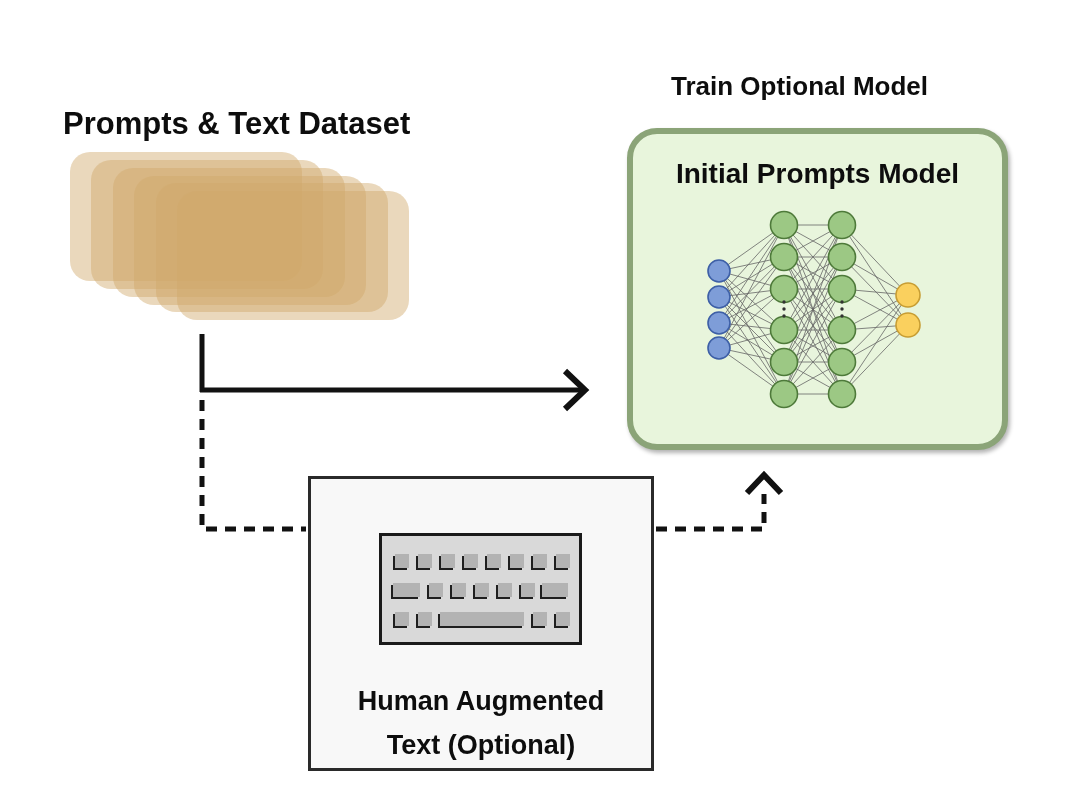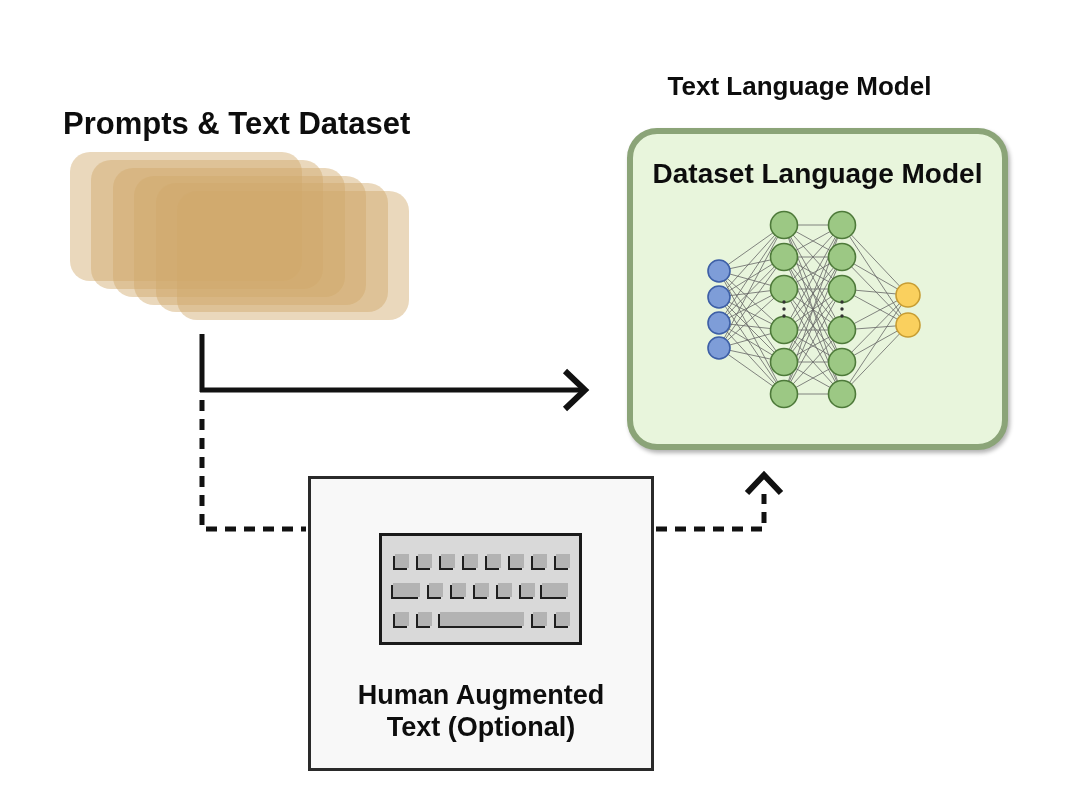--- a/index.html
+++ b/index.html
@@ -37,21 +37,21 @@
 
   
   .kb-box{
     position:absolute;left:308px;top:476px;width:346px;height:295px;z-index:2;
     box-sizing:border-box;border:3px solid var(--kb-box-border,#2a2a2a);
     background:var(--kb-box-fill,#f8f8f8);
   }
   .kb-icon{position:absolute;left:68px;top:54px;width:203px;height:112px;}
   .kb-label{
     position:absolute;left:50%;top:200px;transform:translateX(-50%);
-    width:270px;text-align:center;font-size:27px;font-weight:700;line-height:32px;
+    width:270px;text-align:center;font-size:27px;font-weight:700;line-height:44px;
   }
 </style>
 </head>
 <body>
 
 <div class="canvas">
 
   <svg class="connectors" width="1080" height="807" viewBox="0 0 1080 807">
     <path d="M202 334 V392" stroke="#111" stroke-width="5" fill="none"></path>
     <path d="M200 390 H582" stroke="#111" stroke-width="5" fill="none"></path>
@@ -65,24 +65,24 @@
 
   <div class="card-stack">
     <div class="card"></div>
     <div class="card"></div>
     <div class="card"></div>
     <div class="card"></div>
     <div class="card"></div>
     <div class="card"></div>
   </div>
 
-  <div class="label train-title">Text Language Model</div>
+  <div class="label train-title">Train Optional Model</div>
 
   <div class="green-box">
-    <div class="green-title">Dataset Language Model</div>
+    <div class="green-title">Initial Prompts Model</div>
     <svg class="network" viewBox="0 0 369 240">
         <line x1="86" y1="71" x2="151" y2="25" stroke="#666666" stroke-width="0.8"></line>
         <line x1="86" y1="71" x2="151" y2="57" stroke="#666666" stroke-width="0.8"></line>
         <line x1="86" y1="71" x2="151" y2="89" stroke="#666666" stroke-width="0.8"></line>
         <line x1="86" y1="71" x2="151" y2="130" stroke="#666666" stroke-width="0.8"></line>
         <line x1="86" y1="71" x2="151" y2="162" stroke="#666666" stroke-width="0.8"></line>
         <line x1="86" y1="71" x2="151" y2="194" stroke="#666666" stroke-width="0.8"></line>
         <line x1="86" y1="97" x2="151" y2="25" stroke="#666666" stroke-width="0.8"></line>
         <line x1="86" y1="97" x2="151" y2="57" stroke="#666666" stroke-width="0.8"></line>
         <line x1="86" y1="97" x2="151" y2="89" stroke="#666666" stroke-width="0.8"></line>

